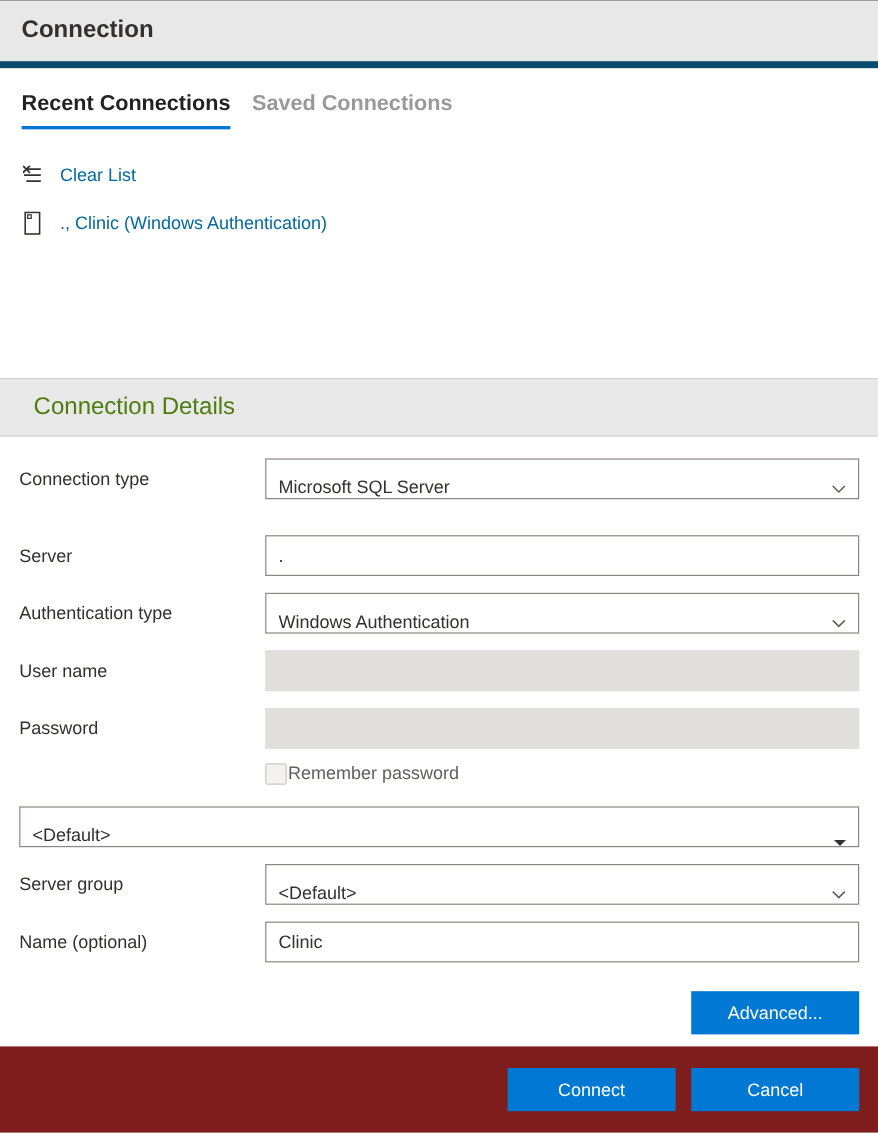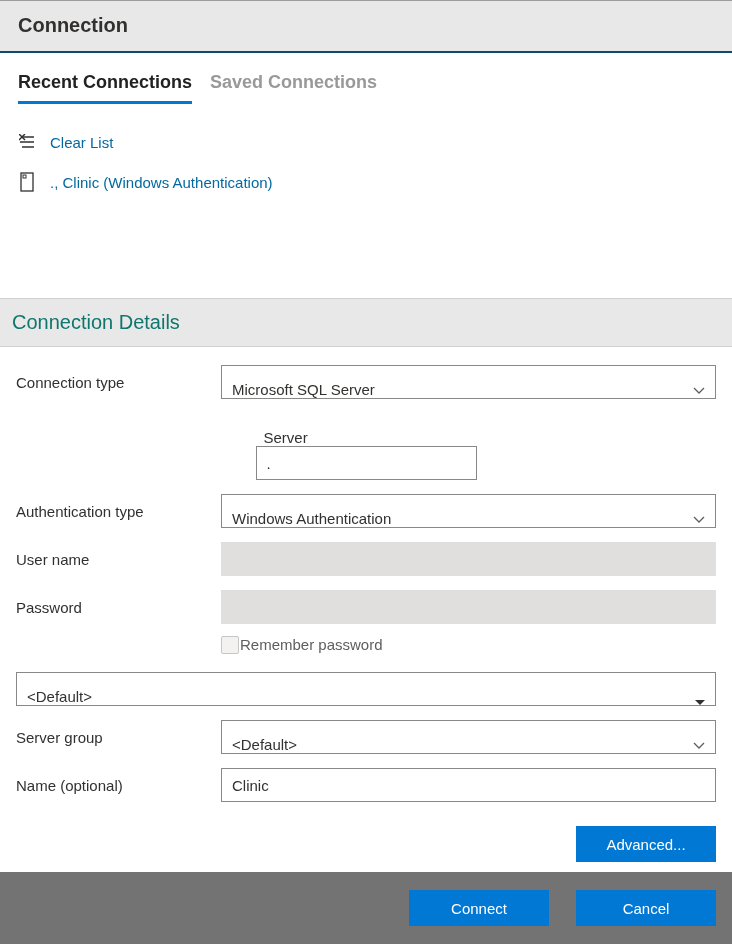--- a/index.html
+++ b/index.html
@@ -9,21 +9,21 @@
       width: 732px;
       height: 944px;
       display: flex;
       flex-direction: column;
       font-size: 14px;
       color: #323130;
     }
     .header-section {
       background: #e8e8e8;
       padding: 13px 18px 14px 18px;
-      border-bottom: 2px solid #0c4a6e;
+      border-bottom: 6px solid #0c4a6e;
     }
     .section-title {
       font-size: 20px;
       font-weight: 600;
       color: #323130;
     }
     .tabs {
       display: flex;
       gap: 18px;
       padding: 19px 18px 0 18px;
@@ -68,34 +68,34 @@
     }
     .details-header {
       background: #e8e8e8;
       padding: 12px 12px 12px 12px;
       border-top: 1px solid #d0d0d0;
       border-bottom: 1px solid #d0d0d0;
     }
     .details-title {
       font-size: 20px;
       font-weight: 400;
-      color: #0f766e;
+      color: #4d7c0f;
+      margin-left: 16px;
     }
     .form-area {
       background: #fff;
       padding: 18px 16px 10px 16px;
     }
     .form-row {
       display: flex;
       align-items: center;
       margin-bottom: 14px;
     }
     .form-row.spaced {
       margin-top: 30px;
-      flex-direction: column;
     }
     .form-label {
       width: 205px;
       font-size: 15px;
       color: #323130;
     }
     .form-control {
       flex: 1;
     }
     .select-box, .text-input, .combo-box {
@@ -160,25 +160,25 @@
       color: #fff;
       border: none;
       padding: 0 26px;
       height: 36px;
       font-size: 15px;
       cursor: pointer;
       min-width: 140px;
       font-family: inherit;
     }
     .footer-bar {
-      background: #737373;
+      background: #7f1d1d;
       padding: 18px 16px;
       display: flex;
       justify-content: flex-end;
-      gap: 27px;
+      gap: 13px;
       margin-top: auto;
     }
     .top-border {
       border-top: 1px solid #9d9d9d;
       height: 1px;
     }
   </style>
 </head>
 <body>
 

